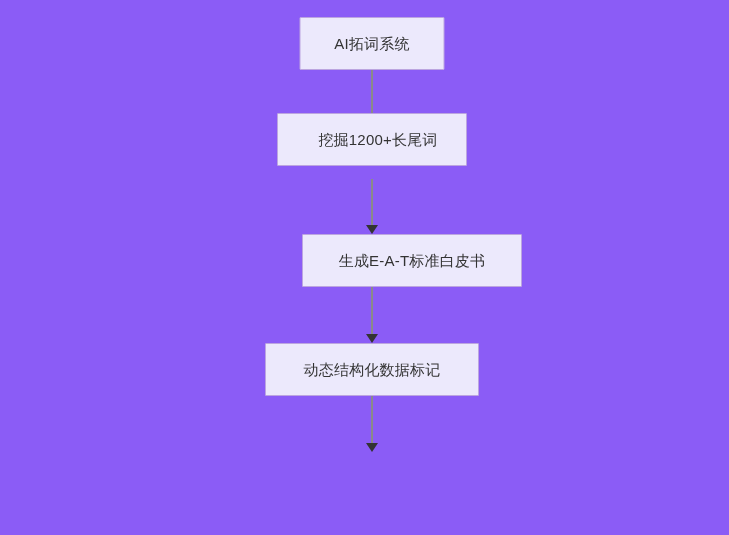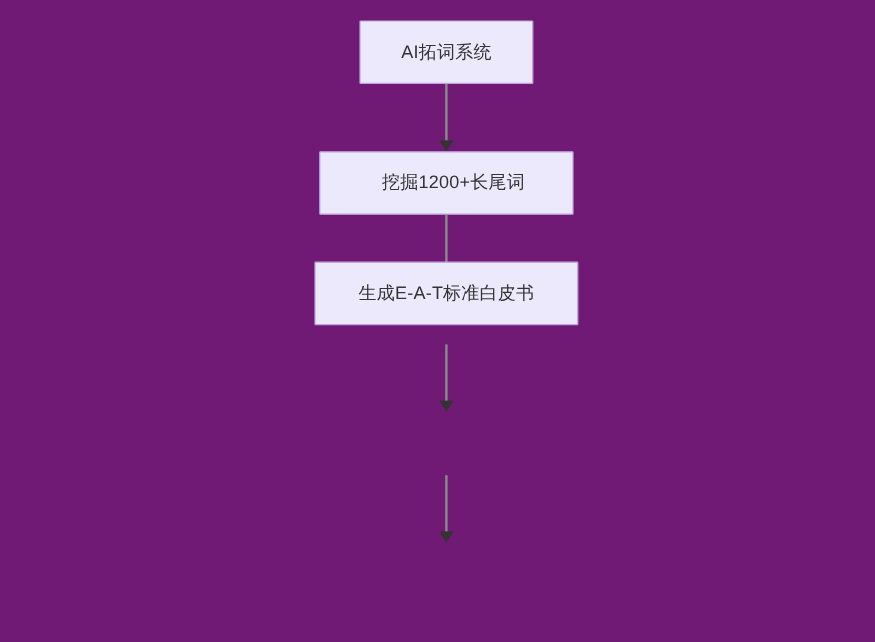--- a/index.html
+++ b/index.html
@@ -10,21 +10,21 @@
     width: 729px;
     height: 535px;
     background: #f8f8f8;
     font-family: "Liberation Sans", "DejaVu Sans", sans-serif;
     overflow: hidden;
   }
   #flowchart-canvas {
     position: relative;
     width: 729px;
     height: 535px;
-    background: #701a75;
+    background: #8b5cf6;
   }
   .node {
     position: absolute;
     box-sizing: border-box;
     background: #ece9fc;
     border: 1.5px solid #bca5e0;
     border-radius: 1px;
     display: flex;
     align-items: center;
     justify-content: center;
@@ -88,23 +88,26 @@
 
   <div class="connector" style="top:396px; height:56px;">
     <div class="stem" style="height:47px;"></div>
     <div class="head"></div>
   </div>
 
   <div class="node" style="top:17px; width:145px;">
     <span class="node-label">AI拓词系统</span>
   </div>
 
-  <div class="node" style="top:126px; width:212px;padding-left:12px;">
+  <div class="node" style="top:113px; width:190px;padding-left:12px;">
     <span class="node-label">挖掘1200+长尾词</span>
   </div>
 
-  <div class="node" style="top:218px; width:220px;">
+  <div class="node" style="top:234px; width:220px;margin-left:40px;">
     <span class="node-label">生成E-A-T标准白皮书</span>
   </div>
 
+  <div class="node" style="top:343px; width:214px;">
+    <span class="node-label">动态结构化数据标记</span>
+  </div>
 
 
 </div>
 
 </body></html>

